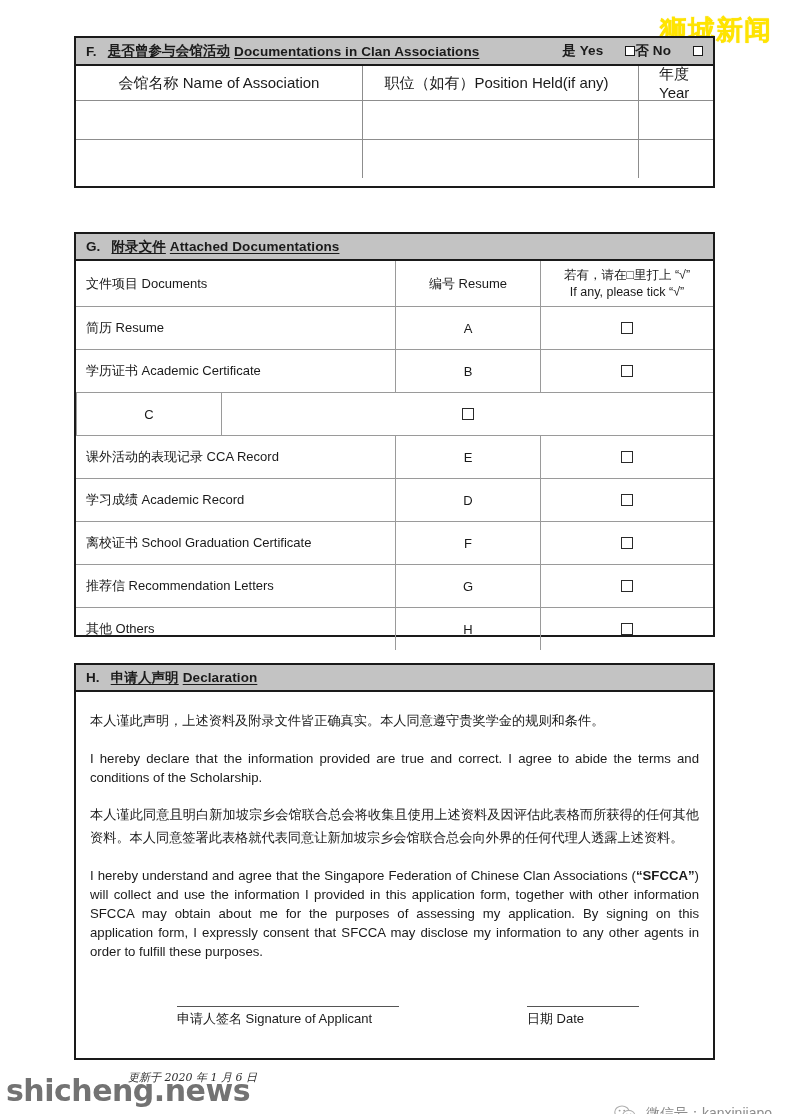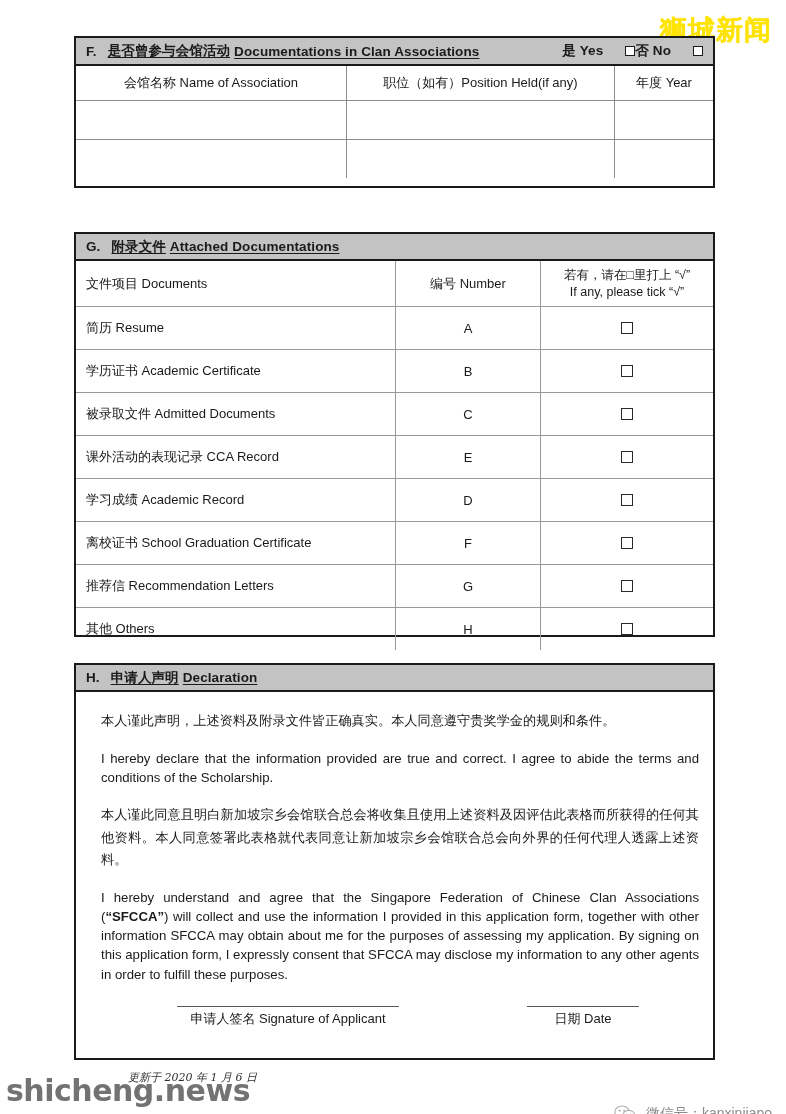--- a/index.html
+++ b/index.html
@@ -81,22 +81,23 @@
   .frow {
     display: flex;
     box-sizing: border-box;
   }
   .frow + .frow { border-top: 1.4px solid #8d8d8d; }
   .fcell {
     box-sizing: border-box;
     display: flex;
     align-items: center;
     justify-content: center;
-    font-size: 13px;
+    font-size: 15px;
     padding: 0 20px;
+    margin-left: 8px;
   }
   .fcell.c1 { width: 270px; }
   .fcell.c2 { width: 268px; border-left: 1.4px solid #8d8d8d; }
   .fcell.c3 { flex: 1; border-left: 1.4px solid #8d8d8d; }
   .frow.head .fcell { height: 34px; }
   .frow.blank .fcell { height: 38px; }
 
   
   .gtable { display: block; }
   .grow { display: flex; box-sizing: border-box; }
@@ -115,21 +116,21 @@
   .grow.item .gcell { height: 42px; }
   .tickhead {
     text-align: center;
     line-height: 1.35;
     font-size: 12.5px;
   }
   .tickhead .l2 { font-size: 12.5px; }
 
   
   .decl-body {
-    padding: 18px 14px 0 25px;
+    padding: 18px 14px 0 14px;
     box-sizing: border-box;
   }
   .p-cn {
     font-family: "DejaVu Serif", "Liberation Serif", serif;
     font-size: 13.2px;
     line-height: 1.68;
     margin: 0 0 17px 0;
     text-align: justify;
   }
   .p-en {
@@ -143,21 +144,21 @@
 
   .sign-area {
     position: absolute;
     left: 0;
     right: 0;
     bottom: 12px;
     height: 40px;
   }
   .sign-block {
     position: absolute;
-    text-align: center;
+    text-align: left;
     font-size: 13px;
   }
   .sign-line {
     border-top: 1.3px solid #555;
     height: 0;
     margin-bottom: 3px;
   }
   .sign-block.applicant { left: 101px; width: 222px; }
   .sign-block.date      { left: 451px; width: 112px; }
 
@@ -256,21 +257,21 @@
     <div class="sec-header" style="height:27px;">
       <span class="letter">G.</span>
       <span class="title-cn">附录文件</span>
       <span class="title-en">Attached Documentations</span>
     </div>
 
     <div class="gtable">
 
       <div class="grow head">
         <div class="gcell doc">文件项目 Documents</div>
-        <div class="gcell num">编号 Number</div>
+        <div class="gcell num">编号 Resume</div>
         <div class="gcell tick">
           <div class="tickhead">
             <div>若有，请在□里打上 “√”</div>
             <div class="l2">If any, please tick “√”</div>
           </div>
         </div>
       </div>
 
       <div class="grow item">
         <div class="gcell doc">简历  Resume</div>
@@ -282,21 +283,20 @@
 
       <div class="grow item">
         <div class="gcell doc">学历证书  Academic Certificate</div>
         <div class="gcell num">B</div>
         <div class="gcell tick">
           <span class="cbx cbx-big"></span>
         </div>
       </div>
 
       <div class="grow item">
-        <div class="gcell doc">被录取文件 Admitted Documents</div>
         <div class="gcell num">C</div>
         <div class="gcell tick">
           <span class="cbx cbx-big"></span>
         </div>
       </div>
 
       <div class="grow item">
         <div class="gcell doc">课外活动的表现记录  CCA Record</div>
         <div class="gcell num">E</div>
         <div class="gcell tick">

